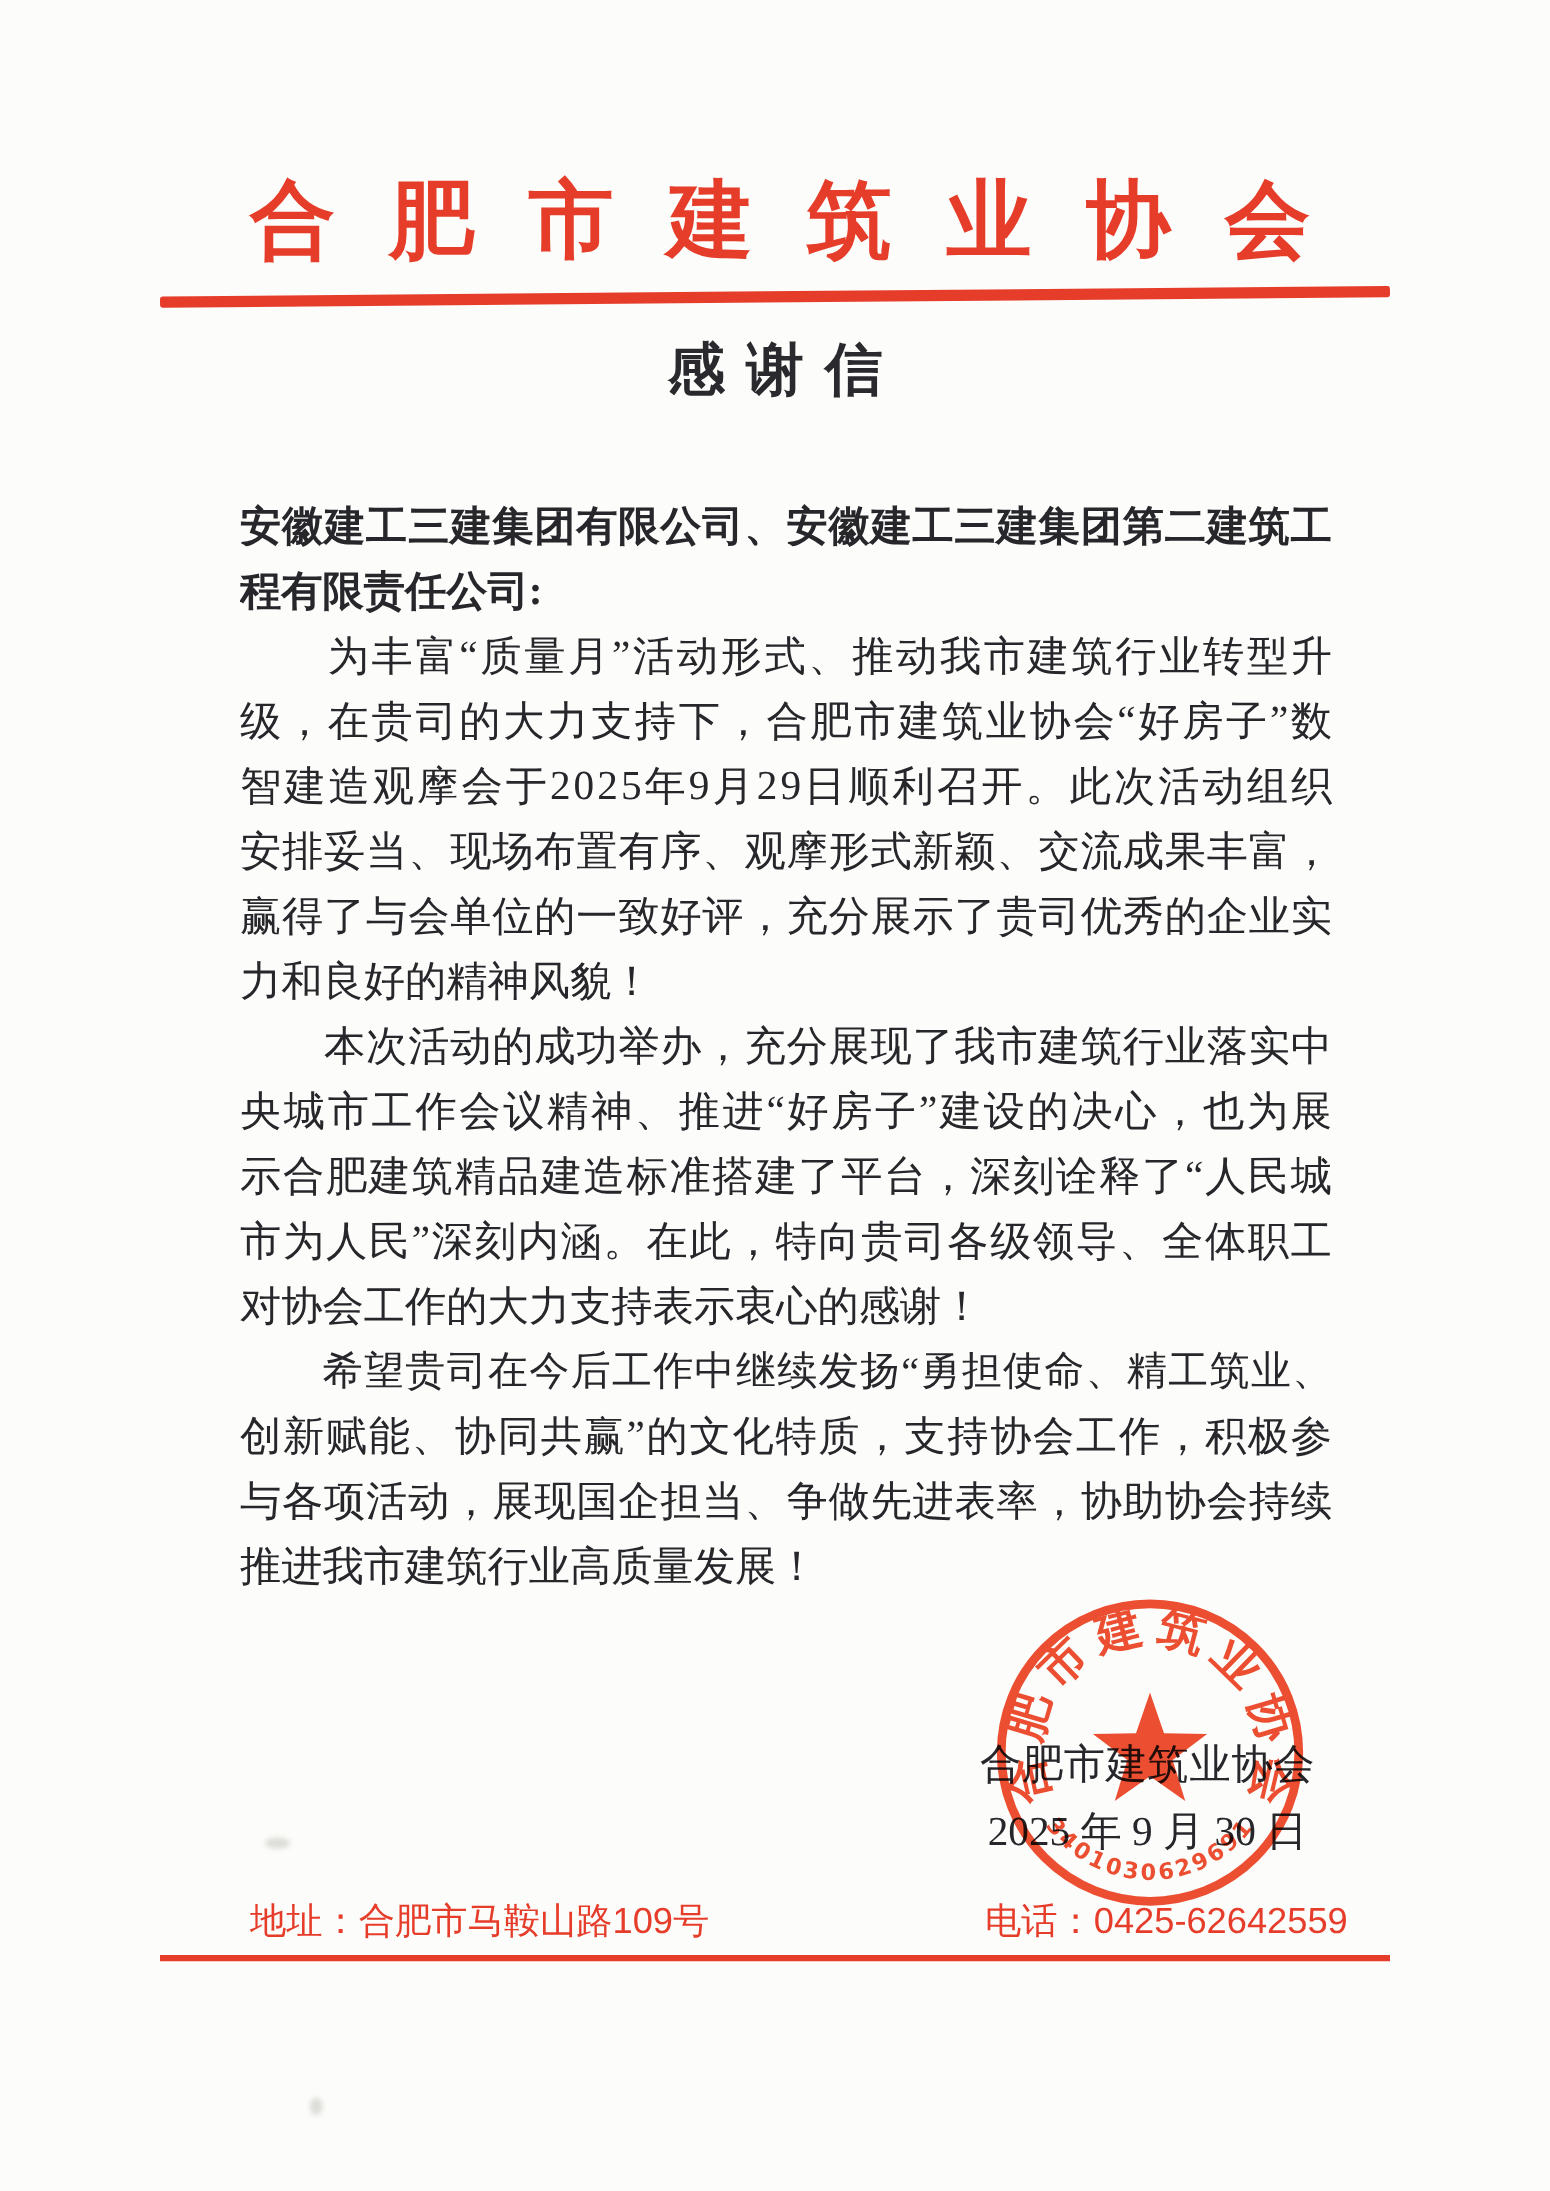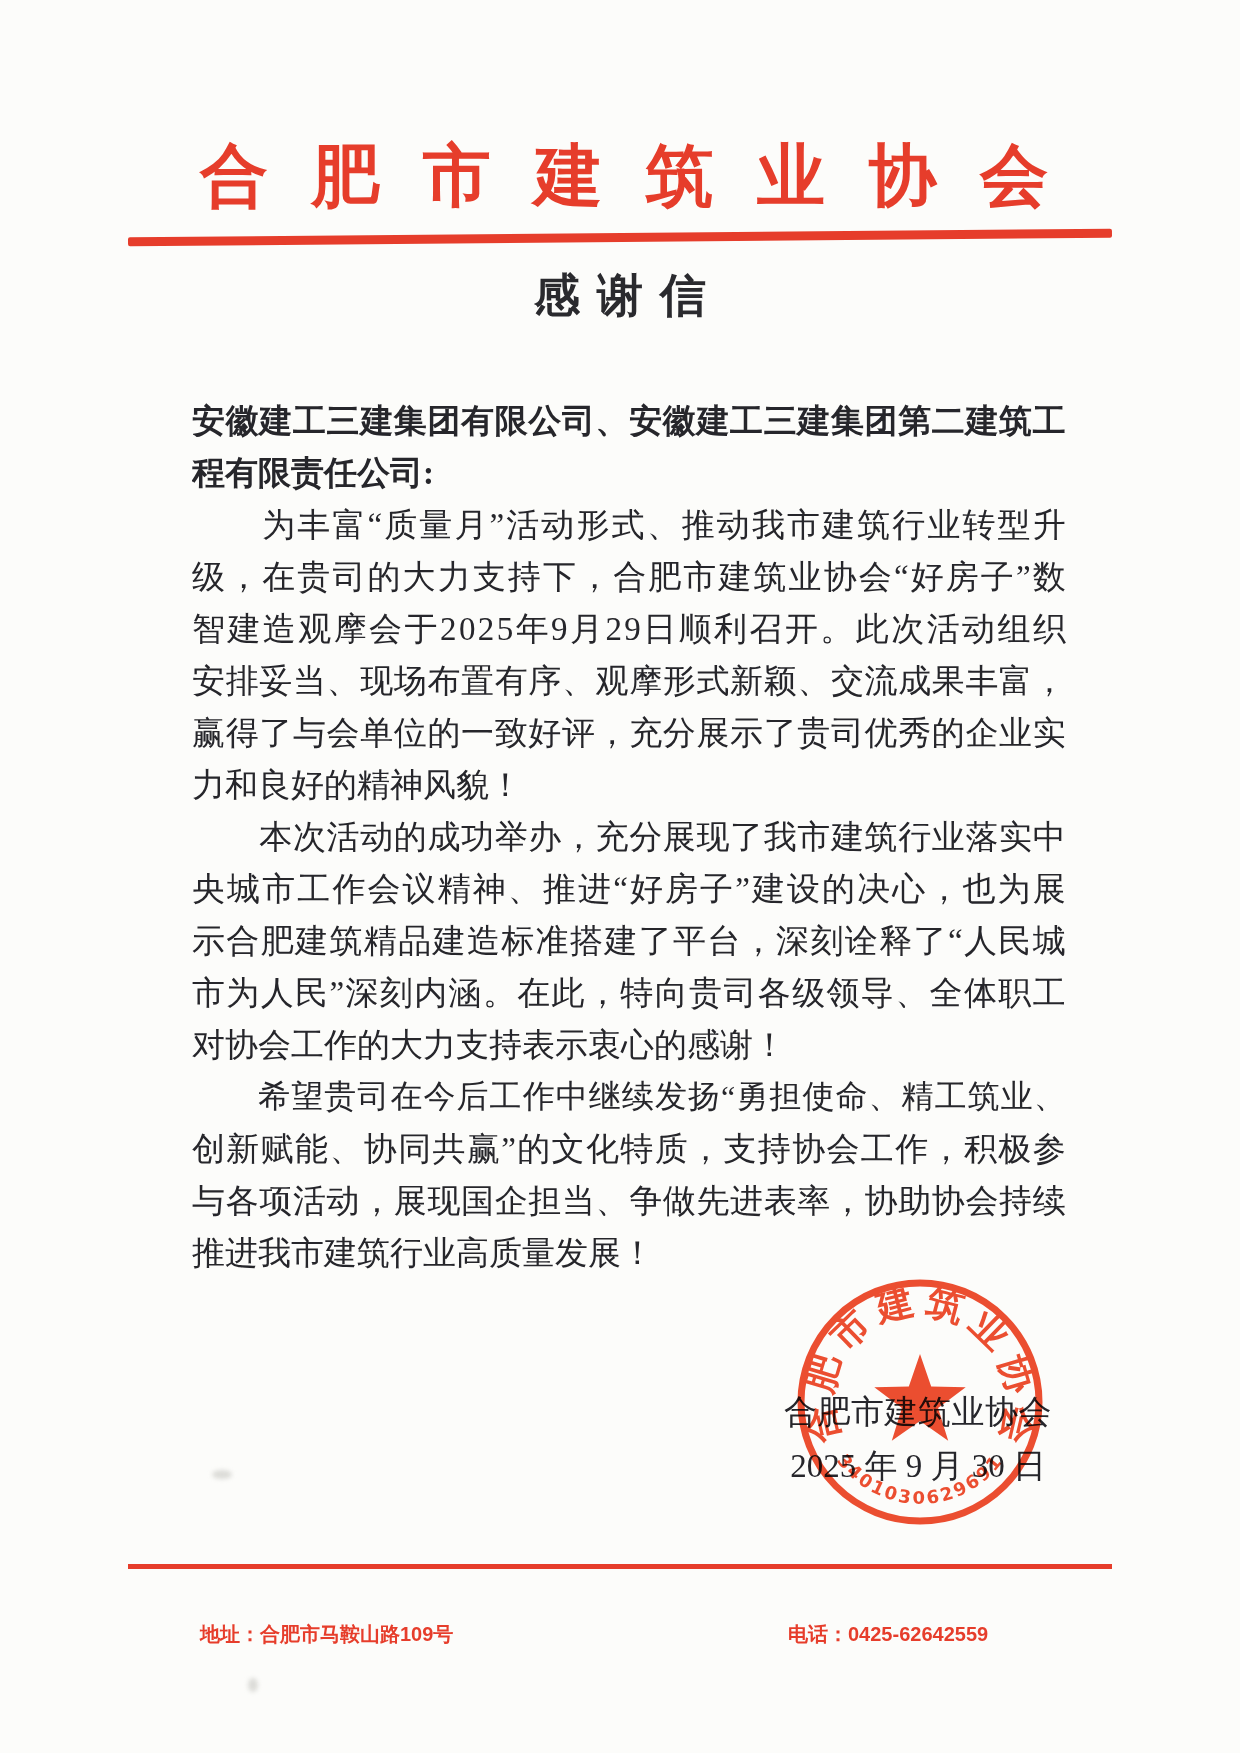--- a/index.html
+++ b/index.html
@@ -69,22 +69,22 @@
     font-family:"Liberation Serif",serif;}
   .seal .ring-num{fill:var(--seal-red);font-size:18px;font-weight:bold;
     letter-spacing:2.5px;font-family:"DejaVu Sans",sans-serif;}
   .seal polygon{fill:var(--seal-red);}
   
   .footer-rule{
     position:absolute;left:128px;top:1564px;width:984px;height:5px;
     background:var(--red);
   }
   .footer-address,.footer-phone{
-    position:absolute;top:1618px;height:32px;line-height:32px;
-    font-size:20px;font-weight:bold;color:var(--red);
+    position:absolute;top:1521px;height:32px;line-height:32px;
+    font-size:29px;font-weight:normal;color:var(--red);
     font-family:"Liberation Sans","DejaVu Sans",sans-serif;
   }
   .footer-address{left:200px;}
   .footer-phone{left:788px;}
   
   .smudge{position:absolute;background:#dcdcd8;border-radius:50%;filter:blur(2px);}
   .smudge.s1{left:212px;top:1470px;width:20px;height:9px;}
   .smudge.s2{left:248px;top:1678px;width:10px;height:14px;}
 </style>
 </head>

